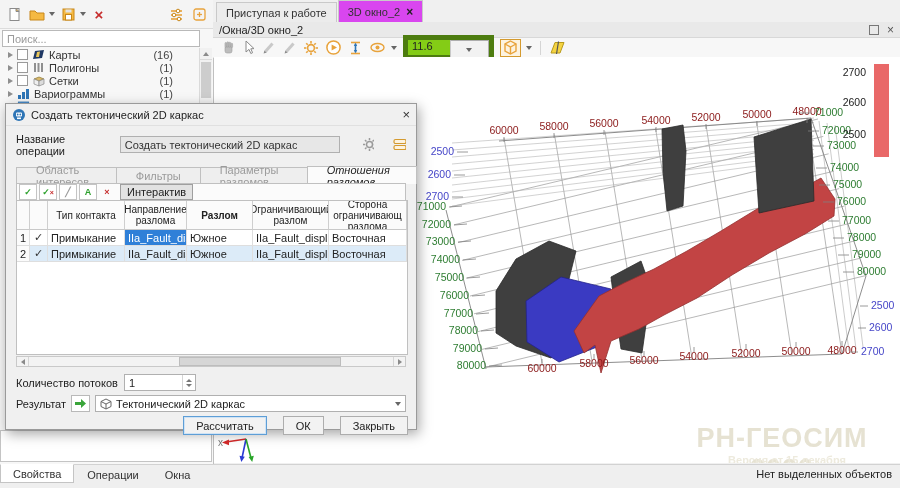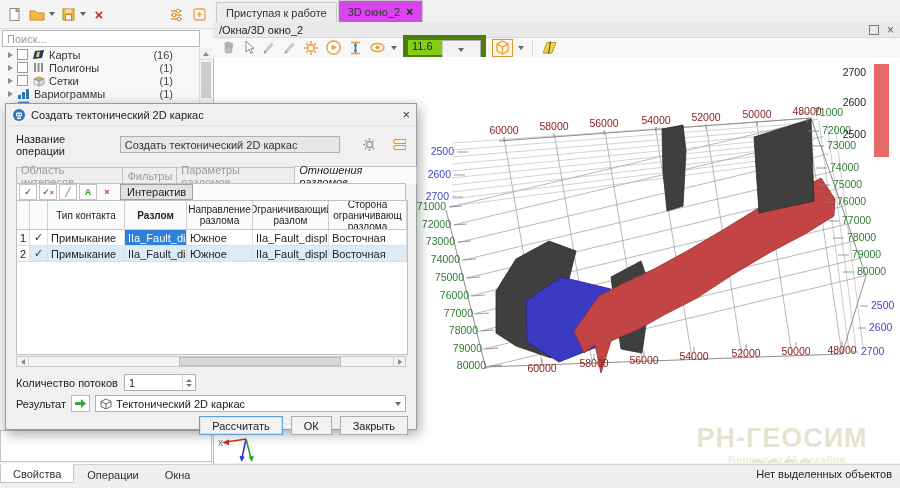--- a/index.html
+++ b/index.html
@@ -51,21 +51,21 @@
   .stab{height:17px;display:flex;align-items:center;padding:0 12px;color:#333;border:1px solid transparent;}
   .stab.active{background:#fff;border-color:#c4c4c4;border-top-color:#fff;margin-top:-1px;}
   .status-right{margin-left:auto;padding:3px 8px;color:#222;}
   
   #dialog{left:5px;top:103px;width:410px;height:325px;background:#f0f0f0;border:1px solid #9a9a9a;box-shadow:2px 4px 12px rgba(0,0,0,.35);}
   .dlg-title{position:absolute;left:0;top:0;right:0;height:21px;display:flex;align-items:center;gap:5px;padding:0 6px;background:#f0f0f0;border-bottom:1px solid #e0e0e0;}
   .dlg-close{margin-left:auto;font-size:13px;color:#333;}
   .dlg-name-row{position:absolute;left:10px;top:32px;right:10px;height:17px;display:flex;align-items:center;gap:18px;}
   .name-field{width:248px;height:15px;border:1px solid #b0b0b0;background:#e7e7e7;display:flex;align-items:center;padding:0 4px;color:#333;}
   .dlg-tabs{position:absolute;left:10px;top:62px;display:flex;align-items:flex-end;}
-  .dtab{height:16px;display:flex;align-items:center;padding:0 4px;border:1px solid #c0c0c0;border-bottom:none;background:#eeeeee;color:#9b9b9b;margin-right:-1px;}
+  .dtab{height:16px;display:flex;align-items:center;padding:0 19px;border:1px solid #c0c0c0;border-bottom:none;background:#eeeeee;color:#9b9b9b;margin-right:-1px;}
   .dtab.active{background:#fbfbfb;color:#222;height:17px;font-style:italic;}
   .dlg-minibar{position:absolute;left:10px;top:79px;right:10px;height:18px;background:#fbfbfb;border:1px solid #c0c0c0;display:flex;align-items:center;gap:2px;padding:0 2px;box-sizing:border-box;}
   .mini-btn{width:16px;height:14px;border:1px solid #c4c4c4;background:#fff;display:flex;align-items:center;justify-content:center;font-size:9px;font-weight:bold;}
   .toggle-btn{height:14px;border:1px solid #9f9f9f;background:#e2e2e2;display:flex;align-items:center;padding:0 6px;margin-left:3px;}
   .dlg-table{position:absolute;left:10px;top:96px;width:390px;height:153px;border:1px solid #c0c0c0;background:#fff;overflow:hidden;}
   .t-grid{display:grid;grid-template-columns:13px 18px 77px 62px 66px 76px 1fr;}
   .t-cell{border-right:1px solid #dedede;border-bottom:1px solid #dedede;padding:0 3px;display:flex;align-items:center;overflow:hidden;white-space:nowrap;}
   .t-head{background:#fbfbfb;border-right:1px solid #cfcfcf;border-bottom:1px solid #c9c9c9;height:28px;font-size:10px;line-height:1.1;justify-content:center;text-align:center;white-space:normal;}
   .t-row{height:15px;}
   .t-num{background:#fbfbfb;justify-content:center;padding:0;}
@@ -82,21 +82,21 @@
   .spin{width:70px;height:15px;border:1px solid #b0b0b0;background:#fff;display:flex;}
   .spin .v{flex:1;display:flex;align-items:center;padding:0 4px;}
   .spin .arrows{width:12px;border-left:1px solid #d5d5d5;display:flex;flex-direction:column;align-items:center;justify-content:center;gap:2px;}
   .tri-u{width:0;height:0;border-left:3px solid transparent;border-right:3px solid transparent;border-bottom:3px solid #777;}
   .tri-d{width:0;height:0;border-left:3px solid transparent;border-right:3px solid transparent;border-top:3px solid #777;}
   .dlg-result{position:absolute;left:10px;top:291px;right:10px;height:17px;display:flex;align-items:center;gap:5px;}
   .sq-btn{width:17px;height:15px;border:1px solid #b9b9b9;background:#fff;display:flex;align-items:center;justify-content:center;}
   .res-combo{flex:1;height:15px;border:1px solid #b0b0b0;background:#fff;display:flex;align-items:center;gap:4px;padding:0 4px;}
   .res-combo .dd{margin-left:auto;}
   .dlg-buttons{position:absolute;right:8px;top:312px;display:flex;gap:8px;}
-  .btn{height:17px;border:1px solid #adadad;background:#f2f2f2;display:flex;align-items:center;justify-content:center;padding:0 12px;color:#222;}
+  .btn{height:17px;border:1px solid #adadad;background:#f2f2f2;display:flex;align-items:center;justify-content:center;padding:0 12px;color:#222;margin-left:8px;}
   .btn.default{border-color:#5e9ed6;box-shadow:0 0 0 1px #cfe3f5 inset;}
   svg text{font-family:"Liberation Sans",sans-serif;}
 </style>
 </head>
 <body>
 
 <div id="left-panel" class="abs">
   <div class="lp-toolbar">
     <span class="tool-btn">
       <svg width="15" height="15">
@@ -538,22 +538,22 @@
     <span class="mini-btn" style="border:none;background:none;color:#c62c2c;">×</span>
     <span class="toggle-btn">
         <span>Интерактив</span>
       </span>
   </div>
   <div class="dlg-table">
     <div class="t-grid">
       <div class="t-cell t-head"></div>
       <div class="t-cell t-head"></div>
       <div class="t-cell t-head">Тип контакта</div>
+      <div class="t-cell t-head">Направление разлома</div>
       <div class="t-cell t-head" style="font-weight:bold;">Разлом</div>
-      <div class="t-cell t-head">Направление разлома</div>
       <div class="t-cell t-head">Ограничивающий разлом</div>
       <div class="t-cell t-head">Сторона ограничивающ разлома</div>
 
       <div class="t-cell t-row t-num">1</div>
       <div class="t-cell t-row t-chk">✓</div>
       <div class="t-cell t-row">Примыкание</div>
       <div class="t-cell t-row cell-sel">IIa_Fault_displa...</div>
       <div class="t-cell t-row">Южное</div>
       <div class="t-cell t-row">IIa_Fault_displacem...</div>
       <div class="t-cell t-row">Восточная</div>

